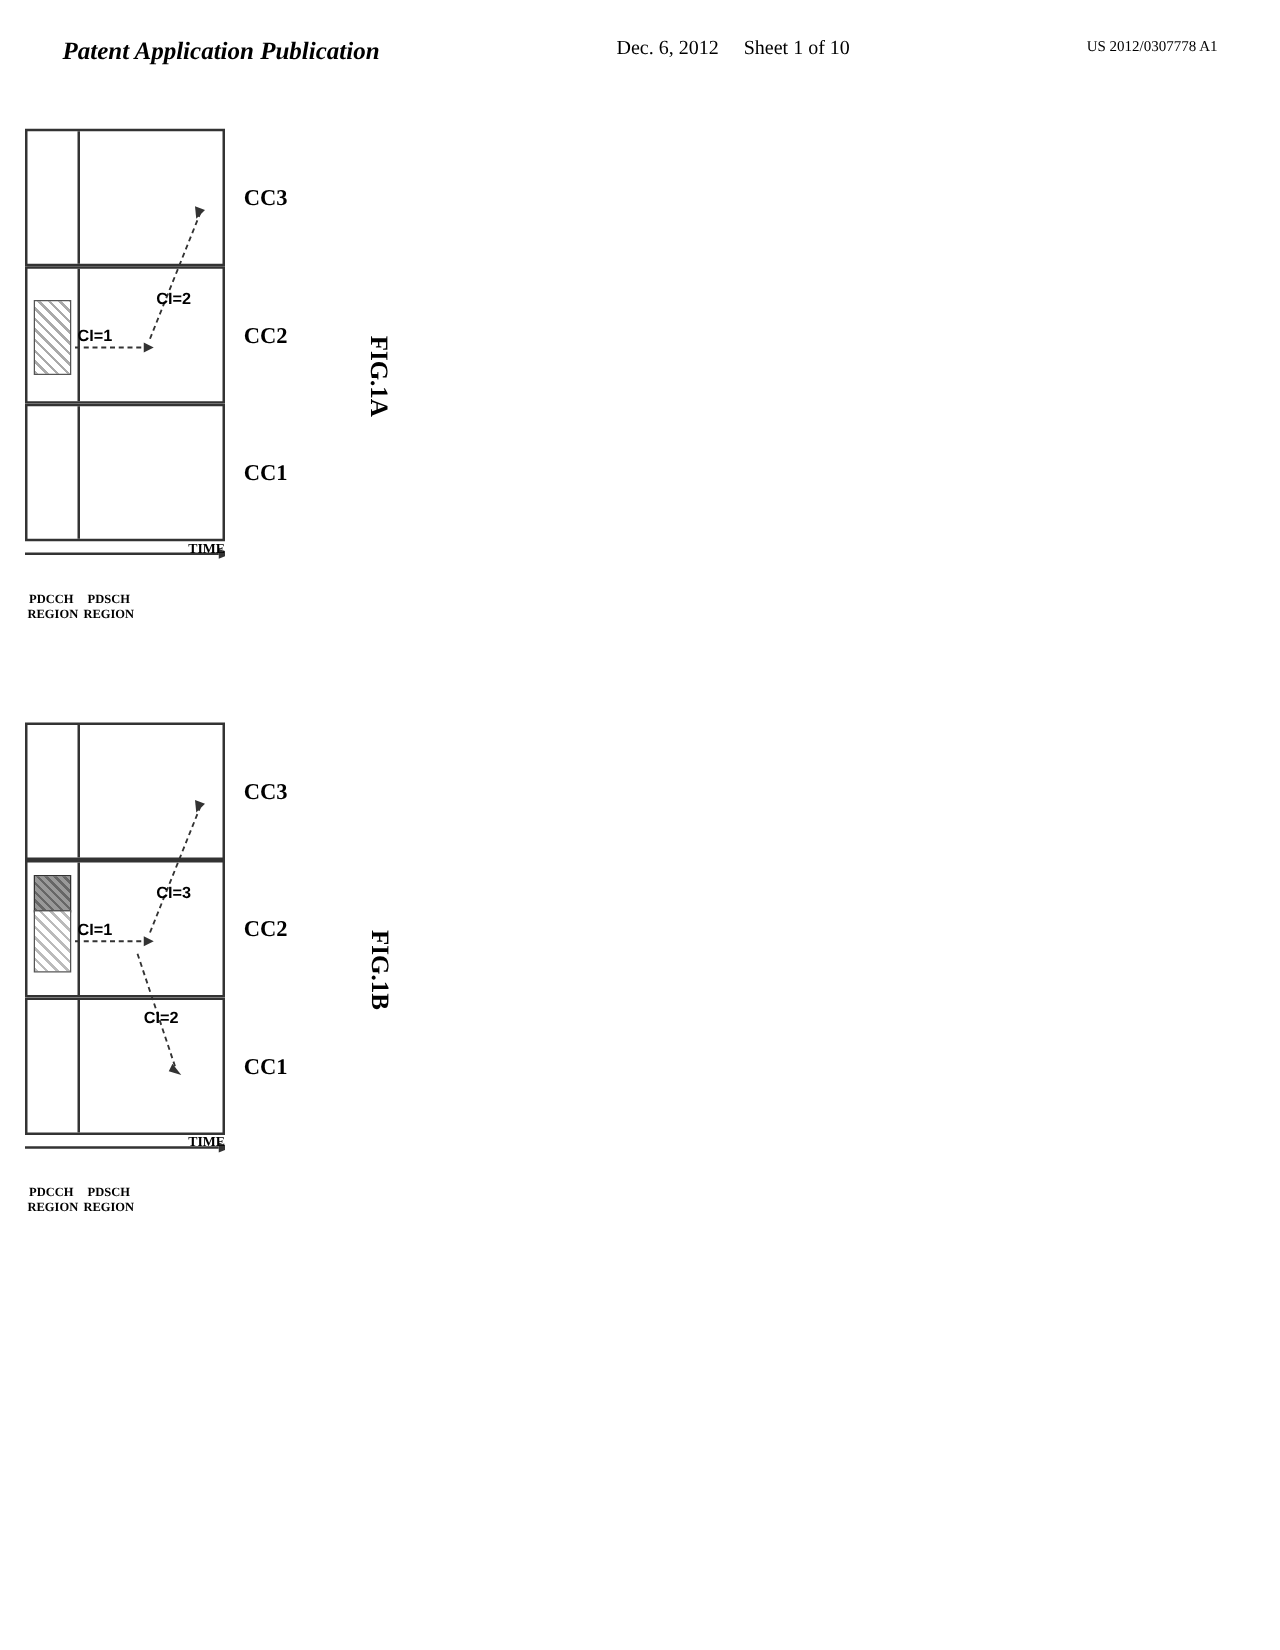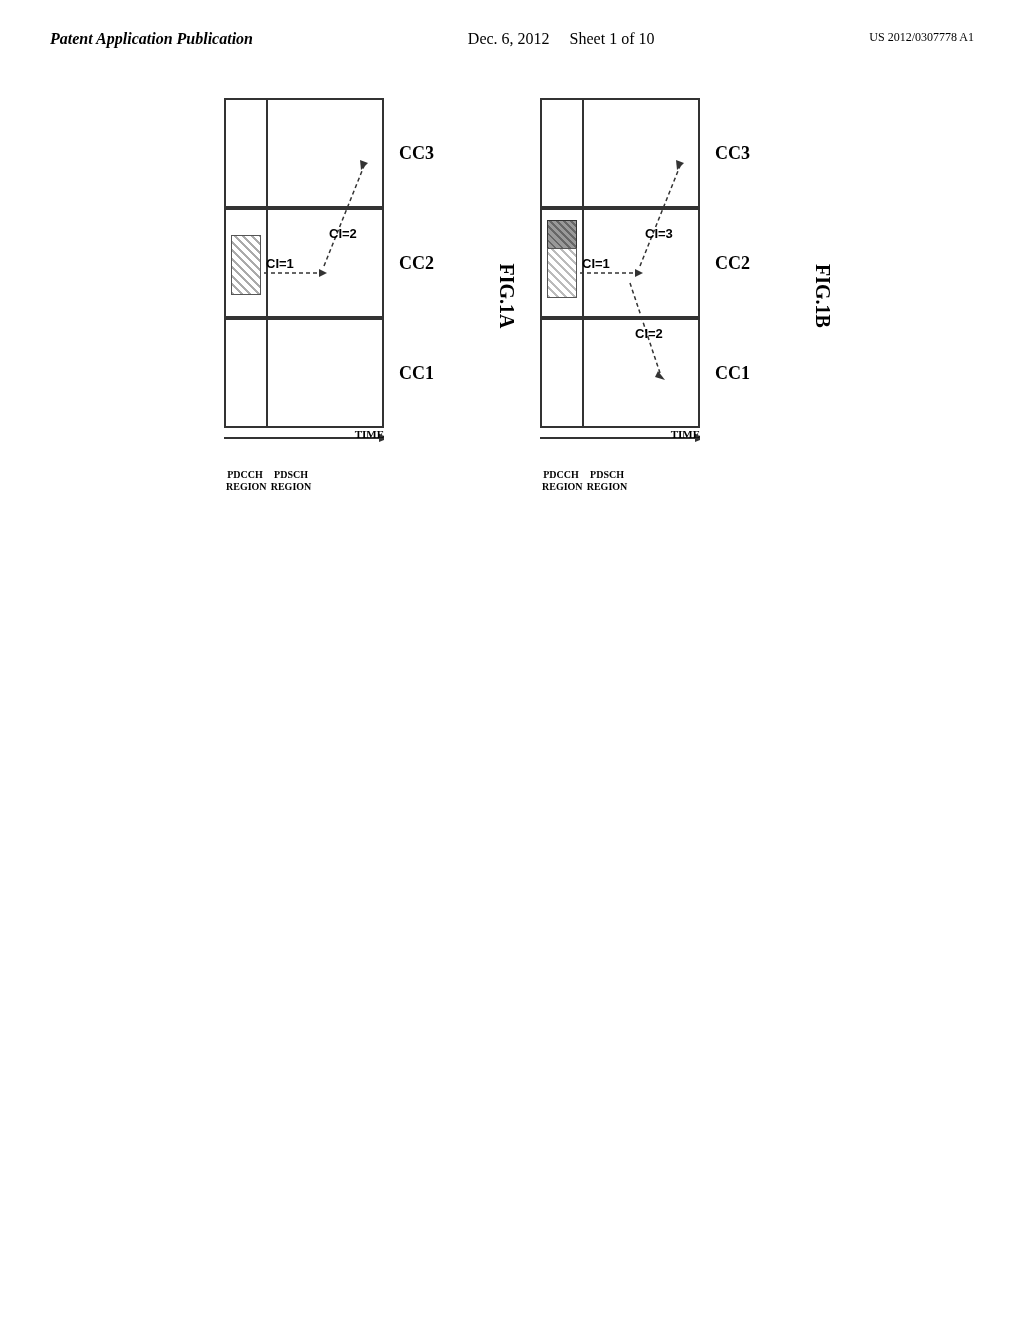--- a/index.html
+++ b/index.html
@@ -14,40 +14,41 @@
 
     
     .header {
       display: flex;
       justify-content: space-between;
       align-items: flex-start;
       padding: 30px 50px 10px 50px;
       border-bottom: none;
     }
     .header-left {
-      font-size: 16px;
+      font-size: 20px;
       font-weight: bold;
       font-style: italic;
     }
     .header-center {
       font-size: 16px;
       text-align: center;
     }
     .header-right {
       font-size: 12px;
       text-align: right;
     }
 
     
     .content {
       display: flex;
-      justify-content: center;
+      justify-content: flex-end;
       align-items: flex-start;
       padding: 40px 20px;
-      gap: 56px;
+      gap: 80px;
+      flex-direction: column;
     }
 
     
     .cc-row {
       display: flex;
       align-items: center;
       position: relative;
       margin-bottom: 0px;
     }
 

